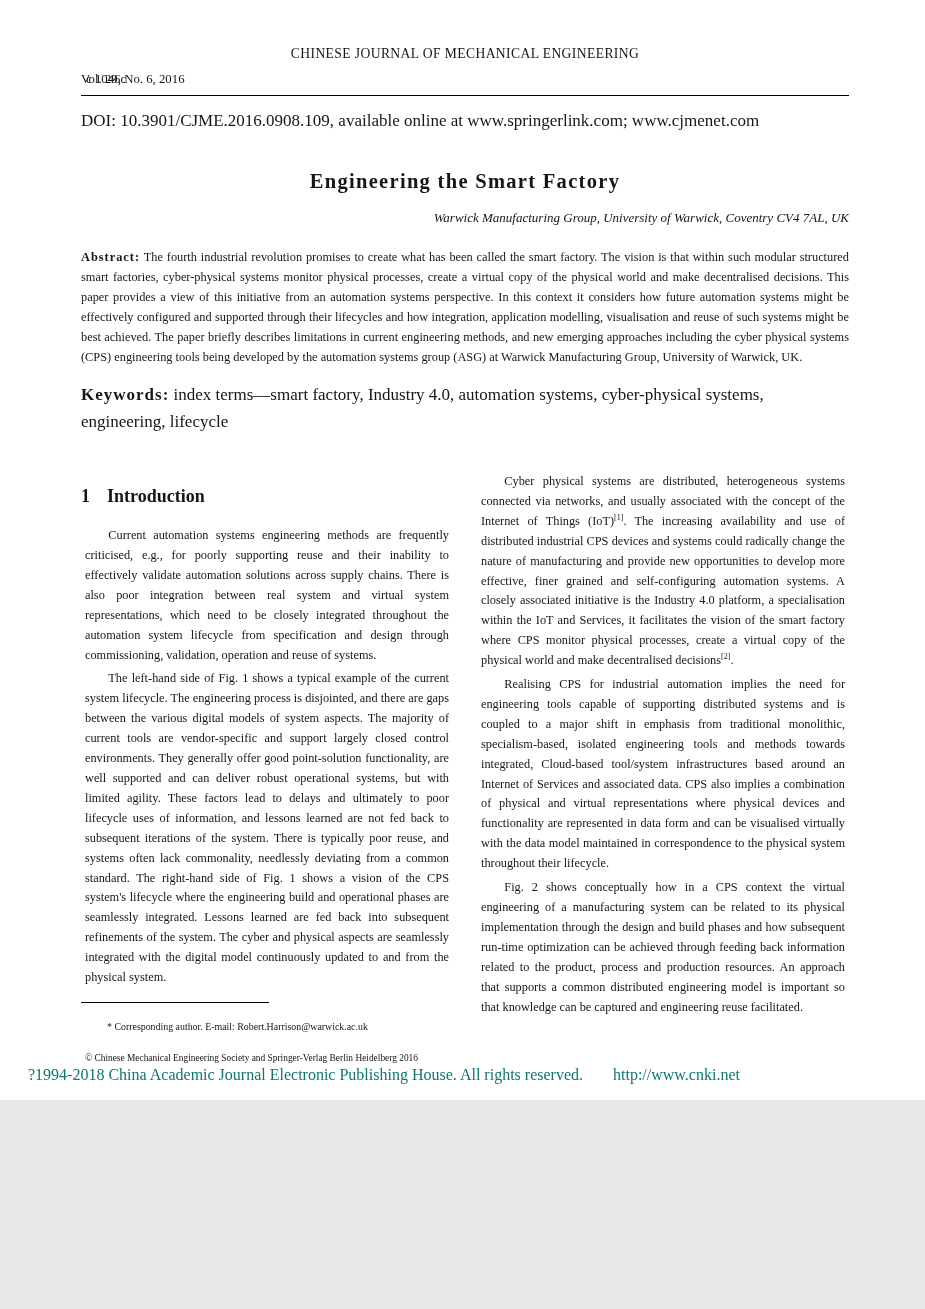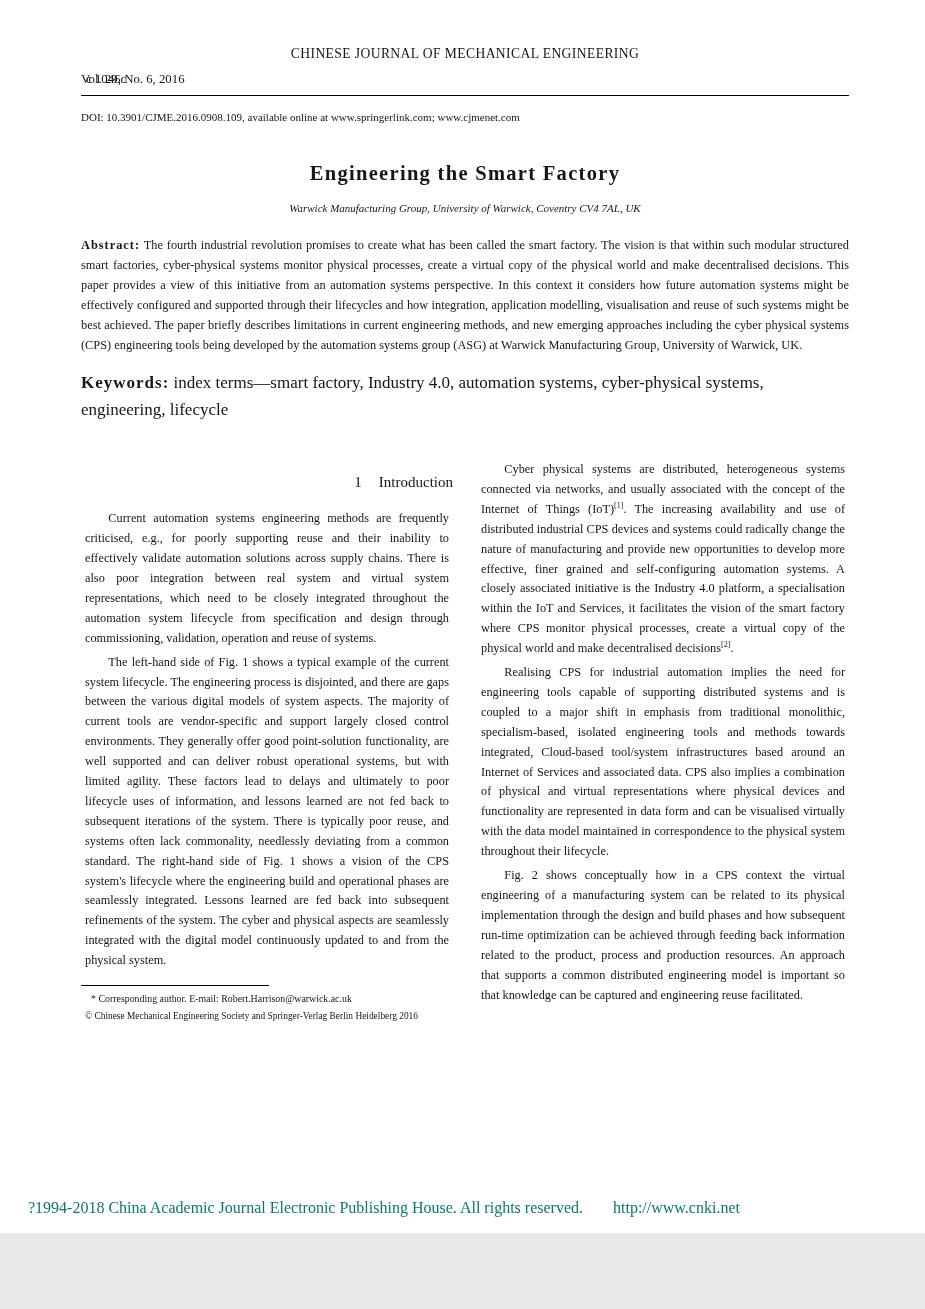--- a/index.html
+++ b/index.html
@@ -1,56 +1,56 @@
 <!DOCTYPE html>
 <html><head>
 <meta charset="utf-8">
 <style>
   html, body { margin: 0; padding: 0; background: #e8e8e8; }
   .page {
-    width: 925px; height: 1233px;
+    width: 925px; height: 1100px;
     margin: 0 auto;
     background: #ffffff;
     position: relative;
     overflow: hidden;
     font-family: "Liberation Serif", "DejaVu Serif", serif;
     color: #161616;
   }
   .content { padding: 0 76px 0 81px; }
 
   
   .journal-name { padding-top: 46px; text-align: center; font-size: 13.6px; letter-spacing: 0.4px; }
   .header-row { position: relative; margin-top: 10px; height: 18px; font-size: 12.8px; }
   .page-marker { position: absolute; left: 5px; top: 0; }
   .volume-info { position: absolute; left: 0; right: 0; top: 0; text-align: left; }
   .header-rule { border: none; border-top: 1.8px solid #000; margin: 5px 0 0 0; }
-  .doi-line { margin-top: 15px; font-size: 11px; }
+  .doi-line { margin-top: 15px; font-size: 17px; }
 
   
   .article-title { margin-top: 39px; text-align: center; font-size: 20.5px; font-weight: bold; letter-spacing: 1.3px; }
   .authors { margin-top: 36px; text-align: center; font-size: 13.6px; letter-spacing: 0.2px; }
-  .affiliation { margin-top: 17px; text-align: center; font-style: italic; font-size: 11px; }
+  .affiliation { margin-top: 17px; text-align: right; font-style: italic; font-size: 13px; }
   .received { margin-top: 21px; text-align: center; font-size: 10.8px; }
 
   .abstract { margin: 22px 0 12px 0; font-size: 12.35px; line-height: 1.62; text-align: justify; }
   .front-label { font-weight: bold; letter-spacing: 1px; }
   .keywords { margin: 13px 0 0 0; font-size: 17px; line-height: 1.62; text-align: left; }
 
   
   .columns { display: flex; gap: 24px; margin-top: 32px; }
   .col { flex: 1; font-size: 12.3px; line-height: 1.62; text-align: justify; }
-  .section-heading { font-size: 15px; font-weight: normal; margin: 14px 0 15px 0; text-align: right; }
+  .section-heading { font-size: 18px; font-weight: bold; margin: 14px 0 15px 0; text-align: left; }
   .section-heading .num { margin-right: 17px; }
   .body-p { margin: 4px; text-indent: 1.9em; }
   sup { font-size: 0.65em; line-height: 0; }
 
   
   .footnote { margin-top: 14px; text-align: left; }
   .footnote-rule { width: 188px; border: none; border-top: 1px solid #000; margin: 0 0 5px 0; }
-  .footnote-line1 { margin: 0; font-size: 9.9px; text-indent: 10px; }
+  .footnote-line1 { margin: 16px; font-size: 9.9px; text-indent: 10px; }
   .footnote-line2 { margin: 2px 0 0 0; font-size: 9.4px; text-indent: 4px; }
 
   
   .watermark { position: absolute; left: 28px; bottom: 16px; right: 20px; color: #0f766e; font-size: 16px; white-space: nowrap; }
   .watermark .url { margin-left: 30px; }
 </style>
 </head>
 <body>
 
 <div class="page">

